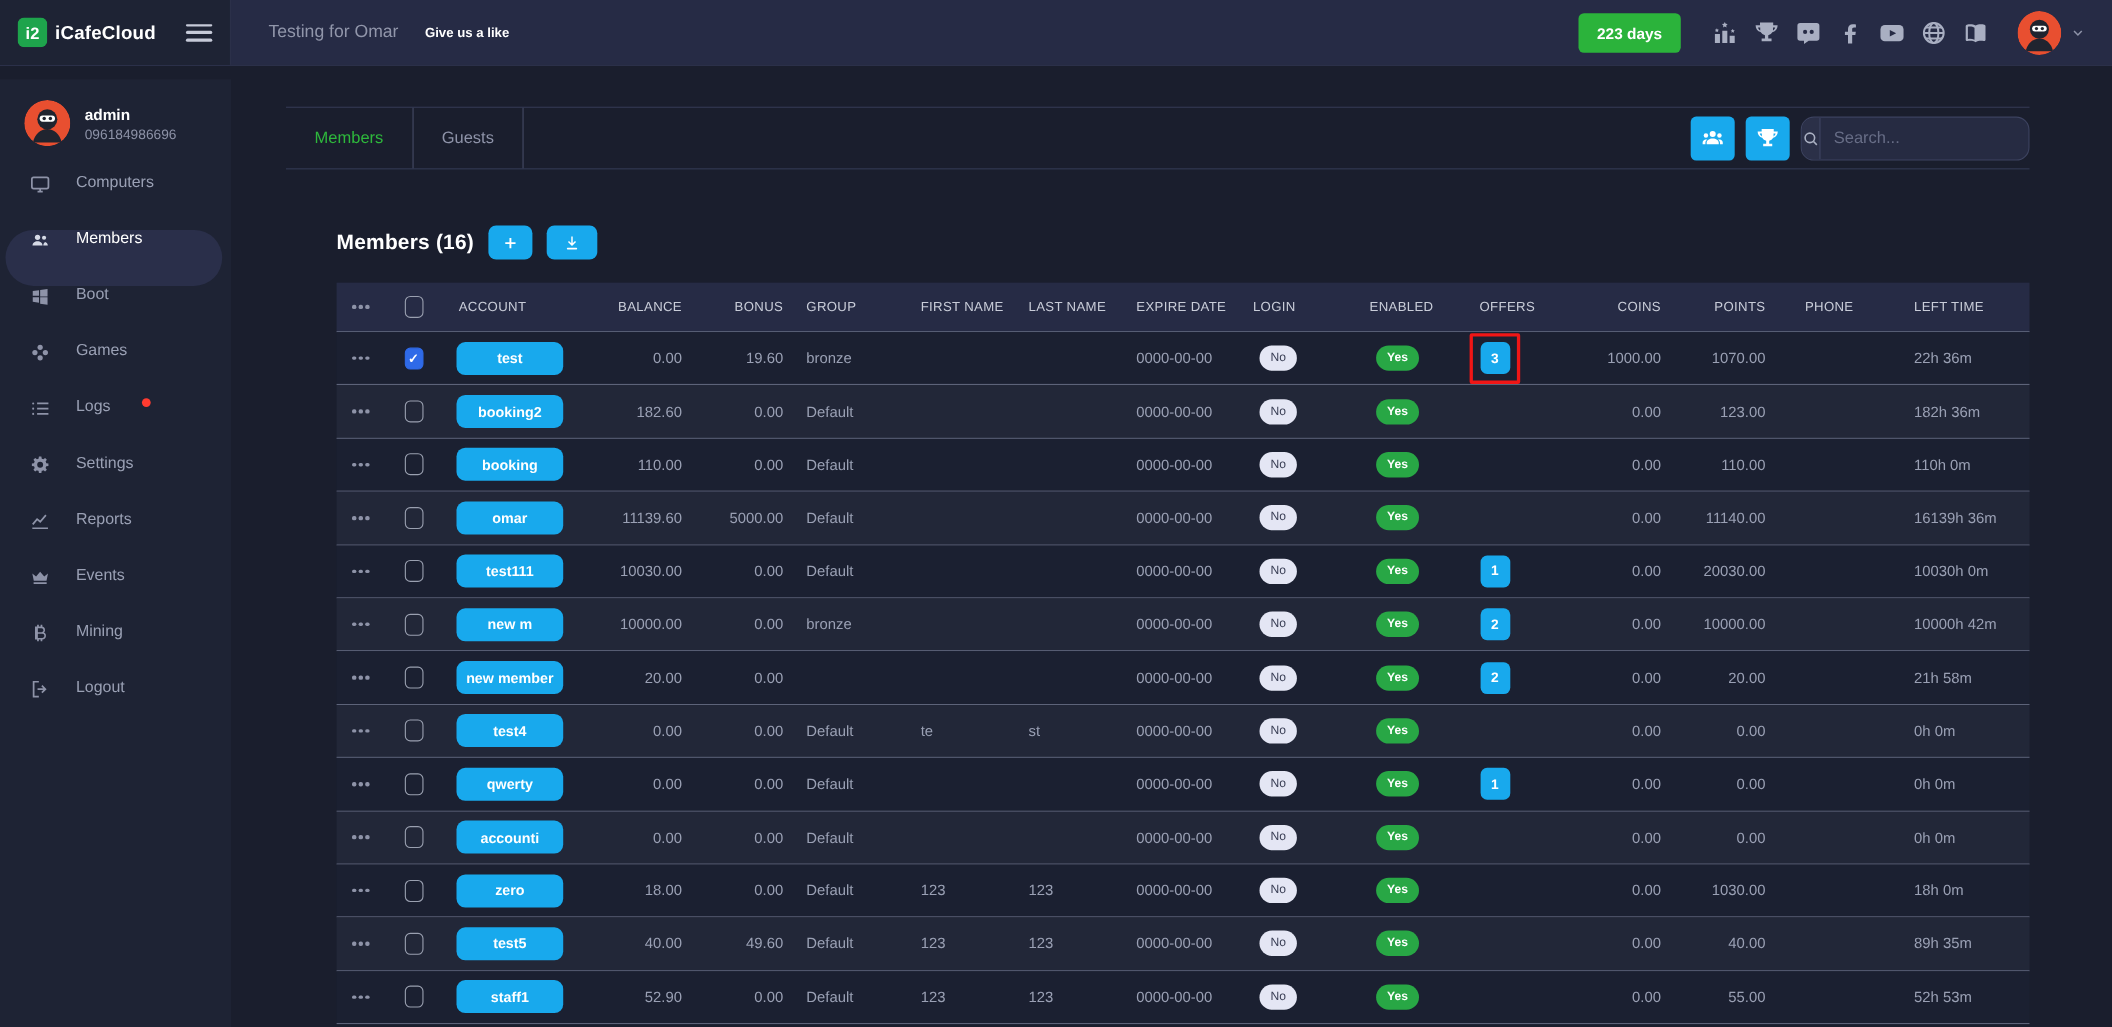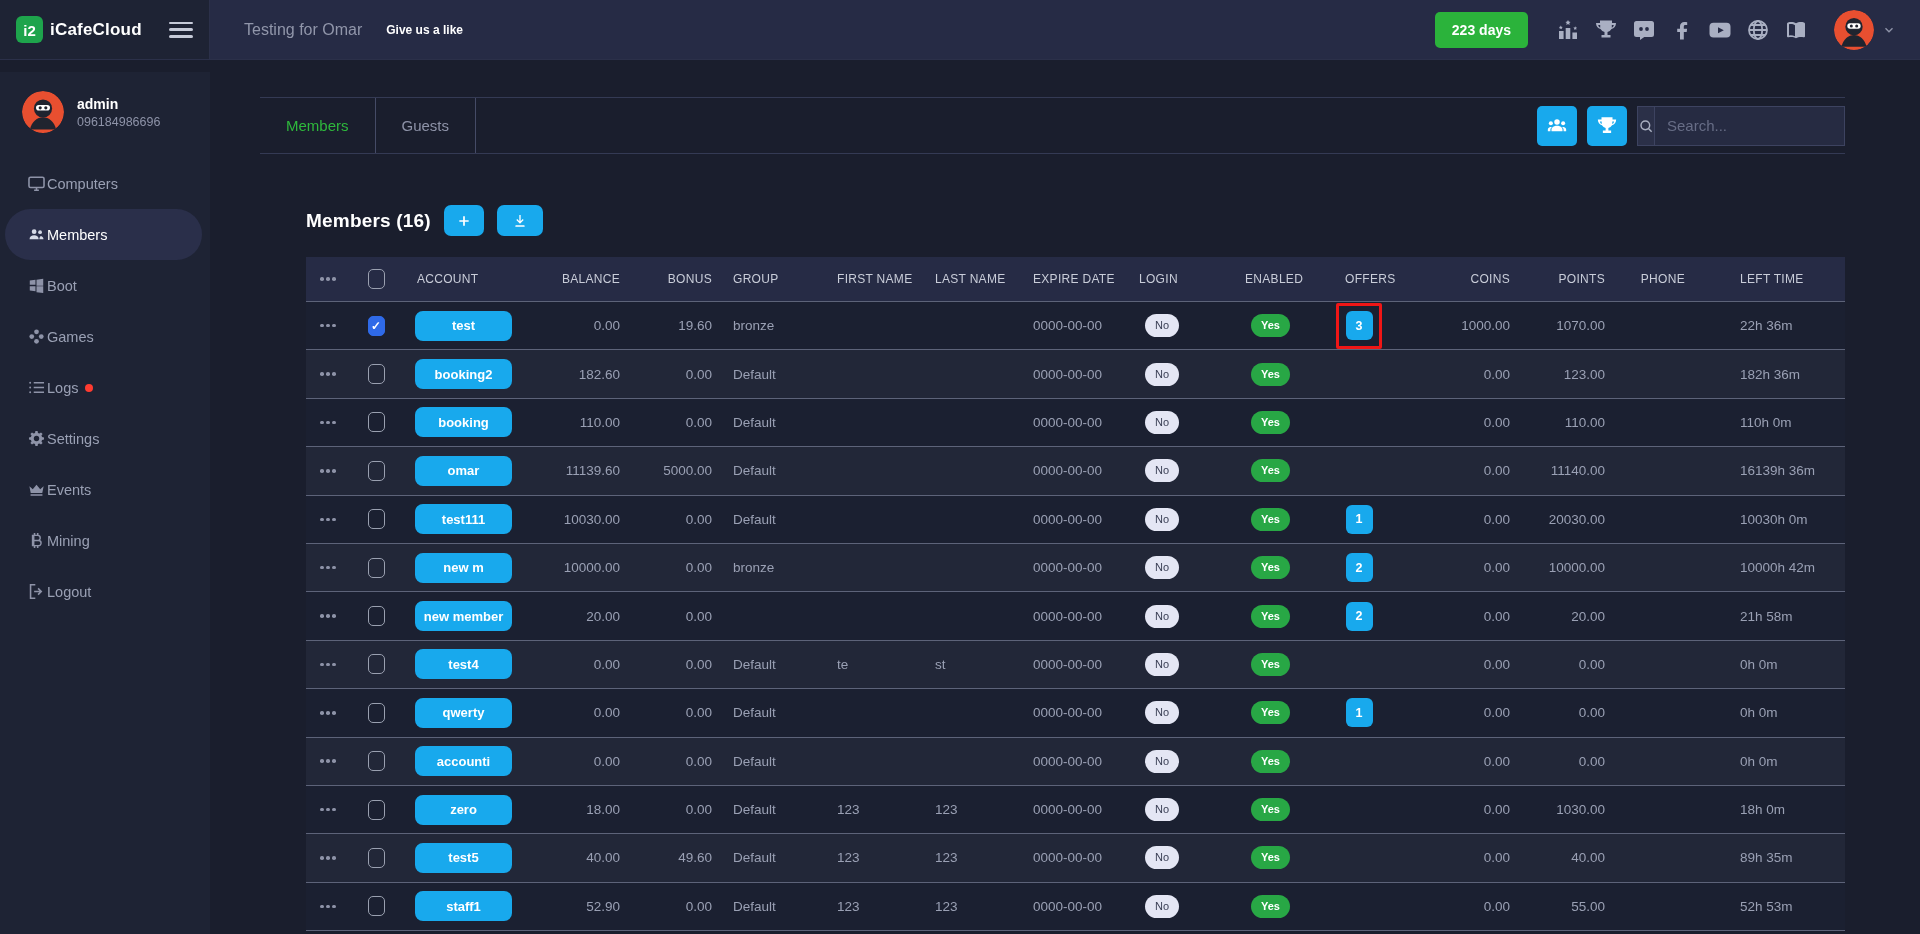--- a/index.html
+++ b/index.html
@@ -29,41 +29,41 @@
   .tb-icons .ticon{width:24px;height:24px;color:#a9afc2;cursor:pointer;}
   .tb-avatar{width:40px;height:40px;border-radius:50%;margin-left:26px;cursor:pointer;overflow:hidden;}
   .tb-chev{color:#8e93a8;margin-left:8px;cursor:pointer;}
   
   .sidebar{position:absolute;top:72px;left:0;width:210px;bottom:0;background:var(--panel);}
   .profile{display:flex;align-items:center;gap:13px;padding:16px 0 0 22px;height:64px;}
   .p-avatar{width:42px;height:42px;border-radius:50%;overflow:hidden;flex:none;}
   .p-name{color:#fff;font-weight:bold;font-size:14px;}
   .p-id{color:var(--muted);font-size:12.5px;margin-top:3px;}
   .nav{margin-top:22px;}
-  .nav-item{height:51px;display:flex;align-items:center;gap:1px;padding-left:27px;
+  .nav-item{height:51px;display:flex;align-items:flex-start;gap:23px;padding-left:27px;
     color:var(--gray);font-size:14.5px;cursor:pointer;}
   .nav-item .nicon{width:19px;height:19px;color:#8e93a8;flex:none;}
   .nav-item.active{background:#2a2f4a;border-radius:26px;margin:0 8px 0 5px;padding-left:22px;color:#fff;}
   .nav-item.active .nicon{color:#d6dae6;}
   .nav-item .blue-ic{color:#1a9df0;}
   .red-dot{width:8px;height:8px;border-radius:50%;background:#ff3b30;margin-left:6px;}
   
   .main{position:absolute;left:210px;top:60px;right:0;bottom:0;background:var(--bg);
     padding:0 75px 0 50px;}
   .tabstrip{margin-top:37px;height:57px;border-top:1px solid #343a54;border-bottom:1px solid #343a54;
     display:flex;align-items:stretch;}
   .tab{display:flex;align-items:center;padding:0 26px;font-size:15px;color:var(--muted);
     border-right:1px solid #454b66;cursor:pointer;}
   .tab.active{color:#2eb83c;}
   .strip-right{margin-left:auto;display:flex;align-items:center;gap:10px;}
   .sq-btn{width:40px;height:40px;border:none;border-radius:5px;background:var(--blue);color:#fff;
     display:flex;align-items:center;justify-content:center;cursor:pointer;}
   .sq-btn svg{width:22px;height:22px;}
   .searchbox{width:208px;height:40px;display:flex;align-items:stretch;background:#262b42;
-    border:1px solid #3d4360;border-radius:0;overflow:hidden;}
+    border:1px solid #3d4360;border-radius:12px;overflow:hidden;}
   .search-seg{width:46px;background:#2b3048;display:flex;align-items:center;justify-content:center;
     color:#aab0c2;border-right:1px solid #3d4360;}
   .search-seg svg{width:16px;height:16px;}
   .searchbox input{flex:1;background:transparent;border:none;outline:none;color:#c9cdd9;
     font-size:15px;padding:0 12px;font-family:inherit;}
   .searchbox input::placeholder{color:#676d86;}
   
   .heading-row{display:flex;align-items:center;gap:13px;margin:51px 0 21px 46px;}
   .heading-row h1{color:#fff;font-size:19px;font-weight:bold;letter-spacing:.2px;}
   .btn-sm{height:31px;border:none;border-radius:7px;background:var(--blue);color:#fff;
@@ -255,20 +255,29 @@
       <span class="nicon">
           <svg viewBox="0 0 24 24" fill="currentColor">
             <path d="M21.5 13.4v-2.8l-2.5-.45a7.2 7.2 0 00-.75-1.8l1.45-2.05-2-2-2.05 1.45a7.2 7.2 0 00-1.8-.75L13.4 2.5h-2.8l-.45 2.5a7.2 7.2 0 00-1.8.75L6.3 4.3l-2 2 1.45 2.05a7.2 7.2 0 00-.75 1.8l-2.5.45v2.8l2.5.45c.17.64.42 1.24.75 1.8L4.3 17.7l2 2 2.05-1.45c.56.33 1.16.58 1.8.75l.45 2.5h2.8l.45-2.5a7.2 7.2 0 001.8-.75l2.05 1.45 2-2-1.45-2.05c.33-.56.58-1.16.75-1.8z"></path>
             <circle cx="12" cy="12" r="3.4" fill="#1e2334"></circle>
           </svg>
         </span>
       <span>Settings</span>
     </div>
     <div class="nav-item">
       <span class="nicon">
+          <svg viewBox="0 0 24 24" fill="none" stroke="currentColor" stroke-width="2">
+            <path d="M3 20.5h18"></path>
+            <path d="M3.5 16l5-6 3.6 3 6.5-7.5"></path>
+          </svg>
+        </span>
+      <span>Reports</span>
+    </div>
+    <div class="nav-item">
+      <span class="nicon">
           <svg viewBox="0 0 24 24" fill="currentColor">
             <path d="M3 8l4.3 3.6L12 6l4.7 5.6L21 8l-1.7 8.5H4.7zM4.5 18h15v2h-15z"></path>
           </svg>
         </span>
       <span>Events</span>
     </div>
     <div class="nav-item">
       <span class="nicon">
           <svg viewBox="0 0 24 24" fill="none" stroke="currentColor" stroke-width="2">
             <path d="M9.5 2.5v3M13.5 2.5v3M9.5 18.5v3M13.5 18.5v3"></path>

